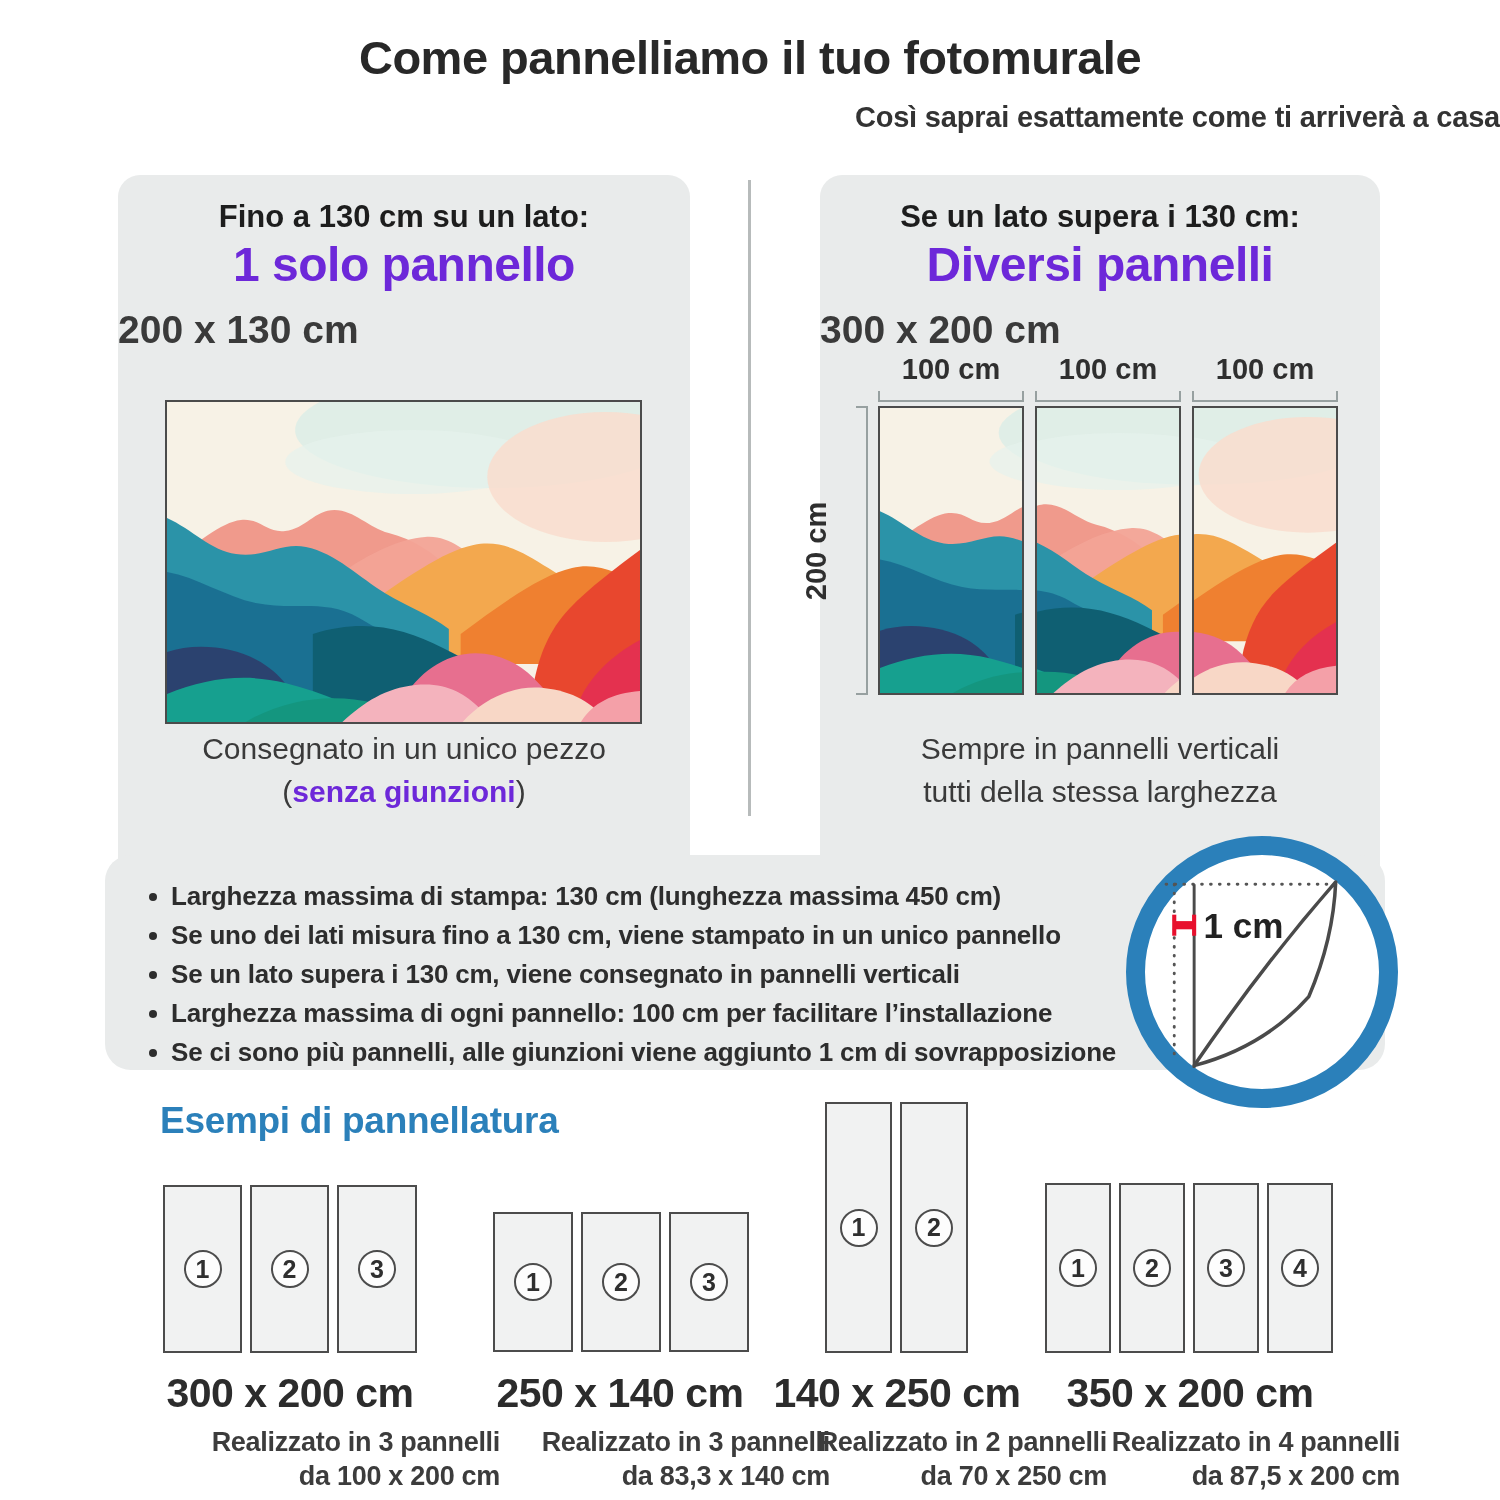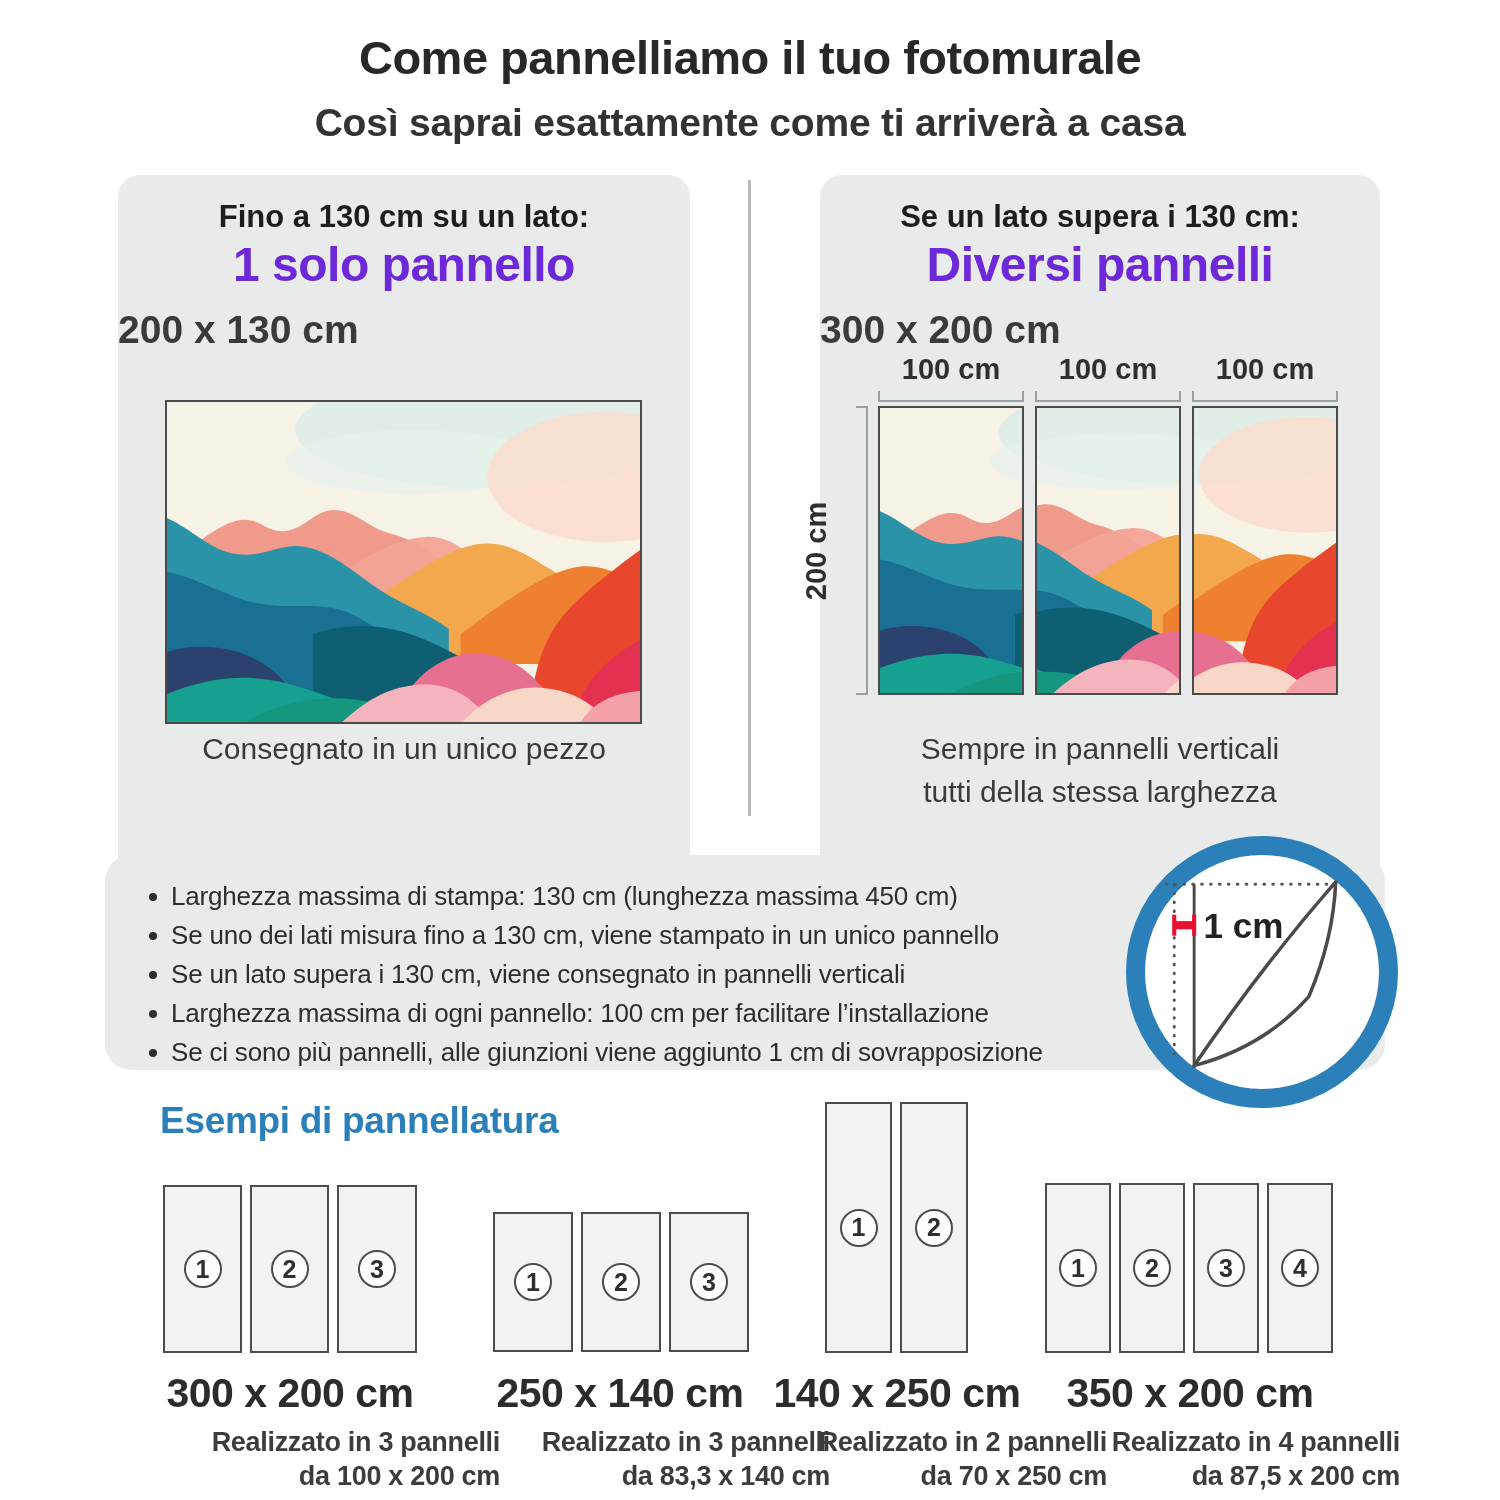--- a/index.html
+++ b/index.html
@@ -6,22 +6,22 @@
   * { box-sizing:border-box; }
   #page {
     position:relative; width:1500px; height:1500px; background:#ffffff;
     font-family:"Liberation Sans", sans-serif; color:#2b2b2b; overflow:hidden;border-radius:13px;
   }
   .abs { position:absolute; }
 
   
   .title { top:30px; left:0; width:100%; text-align:center;
     font-size:47px; font-weight:bold; letter-spacing:-0.5px; color:#282828; }
-  .subtitle { top:101px; left:0; width:100%; text-align:center;
-    font-size:39px; font-weight:bold; color:#333333; letter-spacing:-0.2px; }
+  .subtitle { top:101px; left:0; width:100%; text-align:right;
+    font-size:29px; font-weight:bold; color:#333333; letter-spacing:-0.2px; }
 
   
   .card { background:#e9ebeb; border-radius:22px; top:175px; height:728px; }
   .card-single { left:118px; width:572px; }
   .card-multi  { left:820px; width:560px; }
   .divider { left:748px; top:180px; width:3px; height:636px; background:#b7bbbb; }
 
   .card-condition { top:24px; left:0; width:100%; text-align:center;
     font-size:31px; font-weight:bold; color:#1d1d1d; }
   .card-headline { top:62px; left:0; width:100%; text-align:center;
@@ -51,21 +51,21 @@
     border-bottom:2px solid #97a0a0; }
   .vlabel { position:absolute; left:-62px; top:50%; white-space:nowrap;
     transform:translate(-50%,-50%) rotate(-90deg);
     font-size:29px; font-weight:bold; color:#2f2f2f; }
 
   
   .rules-box { left:105px; top:855px; width:1280px; height:215px;
     background:#e9ebeb; border-radius:26px; }
   .rules-list { margin:0; padding:22px 0 0 40px; list-style:none; }
   .rules-list li { position:relative; padding-left:26px; font-size:26px;
-    font-weight:normal; color:#2d2d2d; line-height:39px; white-space:nowrap;
+    font-weight:bold; color:#2d2d2d; line-height:39px; white-space:nowrap;
     letter-spacing:-0.2px; }
   .rules-list li::before { content:""; position:absolute; left:4px; top:16px;
     width:8px; height:8px; border-radius:50%; background:#2d2d2d; }
 
   
   .badge { left:1126px; top:836px; width:272px; height:272px;
     border-radius:50%; background:#ffffff; border:19px solid #2b80ba; }
   .badge svg { display:block; width:234px; height:234px; }
 
   
@@ -126,20 +126,21 @@
     <div class="abs card-condition">Fino a 130 cm su un lato:</div>
     <div class="abs card-headline accent">1 solo pannello</div>
     <div class="abs card-size">200 x 130 cm</div>
     <div class="abs art-frame">
       <svg viewBox="0 0 480 320" preserveAspectRatio="none">
           <use href="#art"></use>
         </svg>
     </div>
     <div class="abs card-caption">
       <div>Consegnato in un unico pezzo</div>
+      <div><span>(</span><span class="caption-highlight accent">senza giunzioni</span><span>)</span></div>
     </div>
   </div>
 
   <div class="abs divider"></div>
 
   <div class="abs card card-multi">
     <div class="abs card-condition">Se un lato supera i 130 cm:</div>
     <div class="abs card-headline accent">Diversi pannelli</div>
     <div class="abs card-size">300 x 200 cm</div>
 

